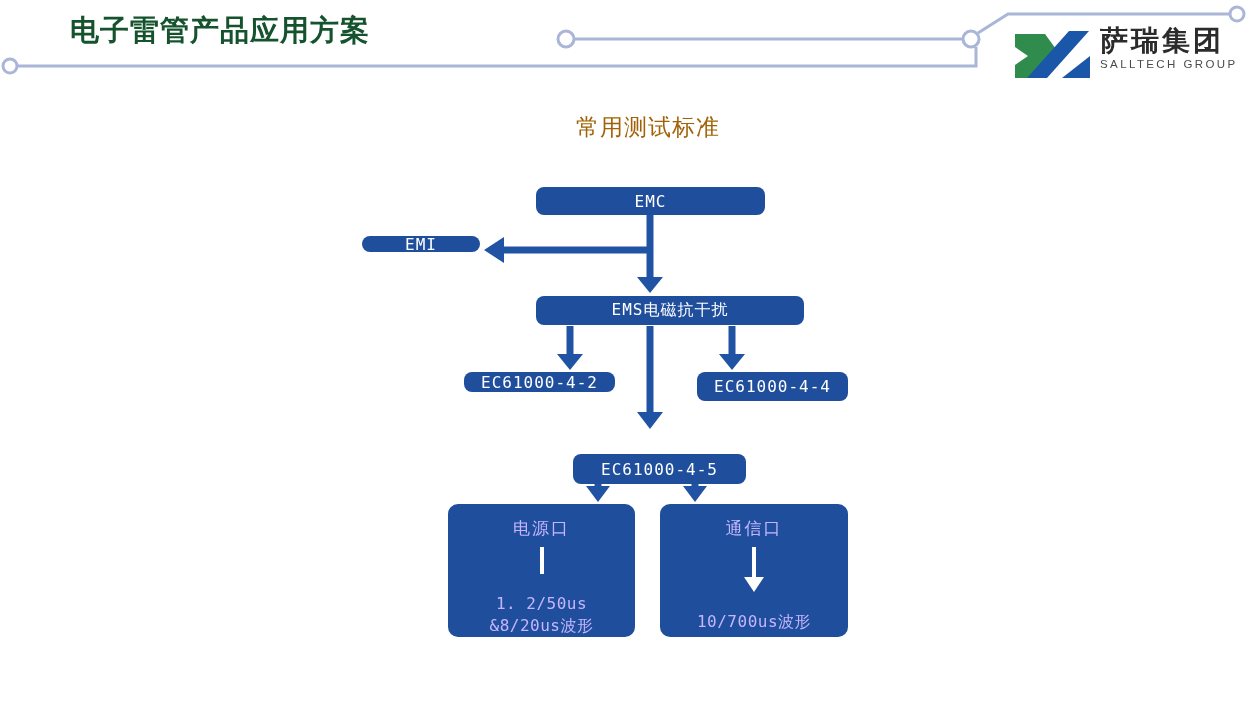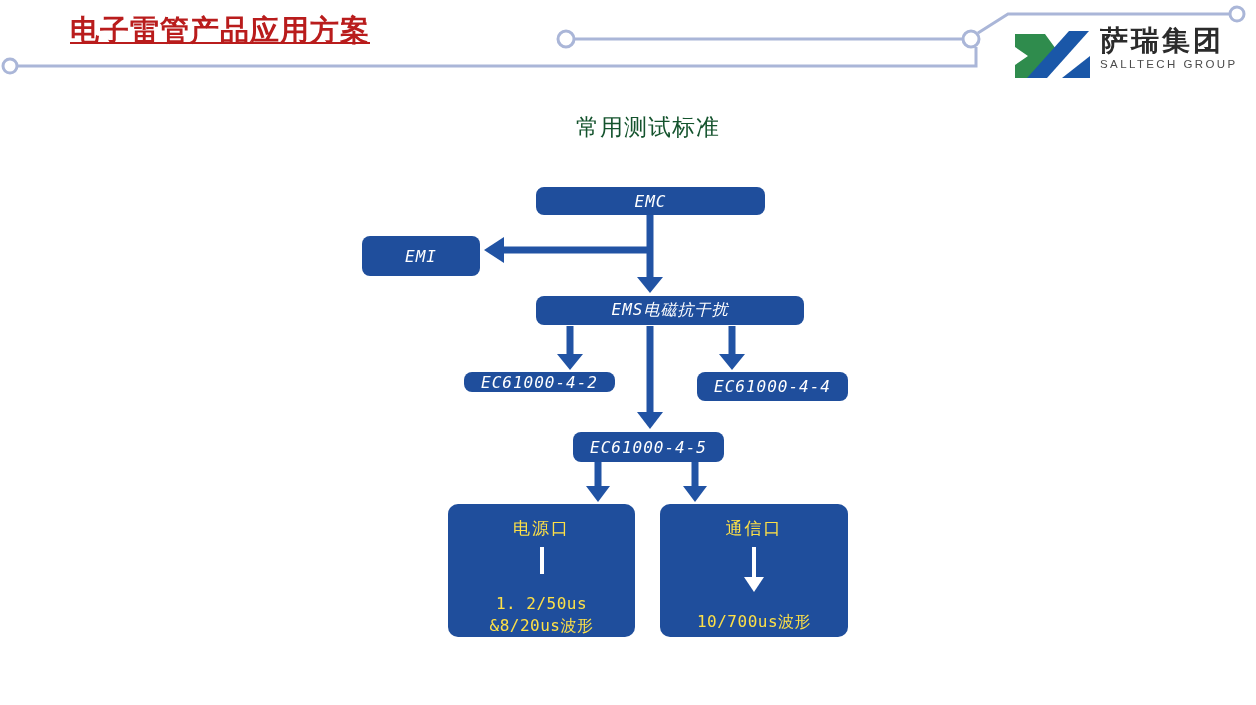--- a/index.html
+++ b/index.html
@@ -3,44 +3,44 @@
 <meta charset="utf-8">
 <style>
   * { margin:0; padding:0; box-sizing:border-box; }
   html,body { width:1256px; height:705px; background:#ffffff; overflow:hidden;
               font-family:"Liberation Sans", sans-serif; }
   .stage { position:relative; width:1256px; height:705px; }
 
   
   .deco-lines { position:absolute; left:0; top:0; pointer-events:none; }
   .page-title { position:absolute; left:70px; top:11px; font-size:29px; font-weight:bold;
-                color:#b91c1c; letter-spacing:1px; white-space:nowrap;text-decoration:underline; }
+                color:#14532d; letter-spacing:1px; white-space:nowrap; }
   .logo { position:absolute; left:1012px; top:26px; display:flex; align-items:flex-start;justify-content:center; }
   .logo-mark { width:80px; height:54px; margin-top:2px; }
   .logo-text { margin-left:8px; }
   .logo-cn { font-size:28px; font-weight:bold; color:#2b2b2b; letter-spacing:3px;
              line-height:30px; white-space:nowrap; }
   .logo-en { font-size:11.5px; color:#4b4b4b; letter-spacing:2.4px; margin-top:2px;
              font-weight:normal; white-space:nowrap; }
 
   
   .diagram-title { position:absolute; left:648px; top:112px; transform:translateX(-50%);
-                   font-size:23px; color:#14532d; letter-spacing:1px; white-space:nowrap; }
+                   font-size:23px; color:#a16207; letter-spacing:1px; white-space:nowrap; }
   .flow-arrows { position:absolute; left:0; top:0; pointer-events:none; }
   .node { position:absolute; background:#1f4e9c; color:#ffffff; border-radius:8px;
           display:flex; align-items:center; justify-content:center;
           font-family:"DejaVu Sans Mono","Liberation Sans",sans-serif;
-          font-size:16px; letter-spacing:1px; white-space:nowrap;font-style:italic; }
+          font-size:16px; letter-spacing:1px; white-space:nowrap; }
   .node-emc  { left:536px; top:187px; width:229px; height:28px; }
-  .node-emi  { left:362px; top:236px; width:118px; height:40px; }
+  .node-emi  { left:362px; top:236px; width:118px; height:16px; }
   .node-ems  { left:536px; top:296px; width:268px; height:29px; }
   .node-ec42 { left:464px; top:372px; width:151px; height:20px; }
   .node-ec44 { left:689px; top:372px; width:151px; height:29px;margin-left:8px; }
-  .node-ec45 { left:573px; top:432px; width:151px; height:30px; }
-  .bignode { position:absolute; background:#1f4e9c; color:#fde047; border-radius:10px;
+  .node-ec45 { left:573px; top:454px; width:173px; height:30px; }
+  .bignode { position:absolute; background:#1f4e9c; color:#c4b5fd; border-radius:10px;
              display:flex; flex-direction:column; align-items:center; padding-top:13px;
              font-family:"DejaVu Sans Mono","Liberation Sans",sans-serif; }
   .node-power { left:448px; top:504px; width:187px; height:133px; }
   .node-comm  { left:660px; top:504px; width:188px; height:133px; }
   .bignode .big-label { font-size:17px; letter-spacing:2px; }
   .bignode .white-arrow { margin-top:5px; }
   .wave { font-size:16px; line-height:22px; text-align:center; letter-spacing:0.5px; }
   .node-power .wave { margin-top:19px; }
   .node-comm  .wave { margin-top:16px; }
 </style>

